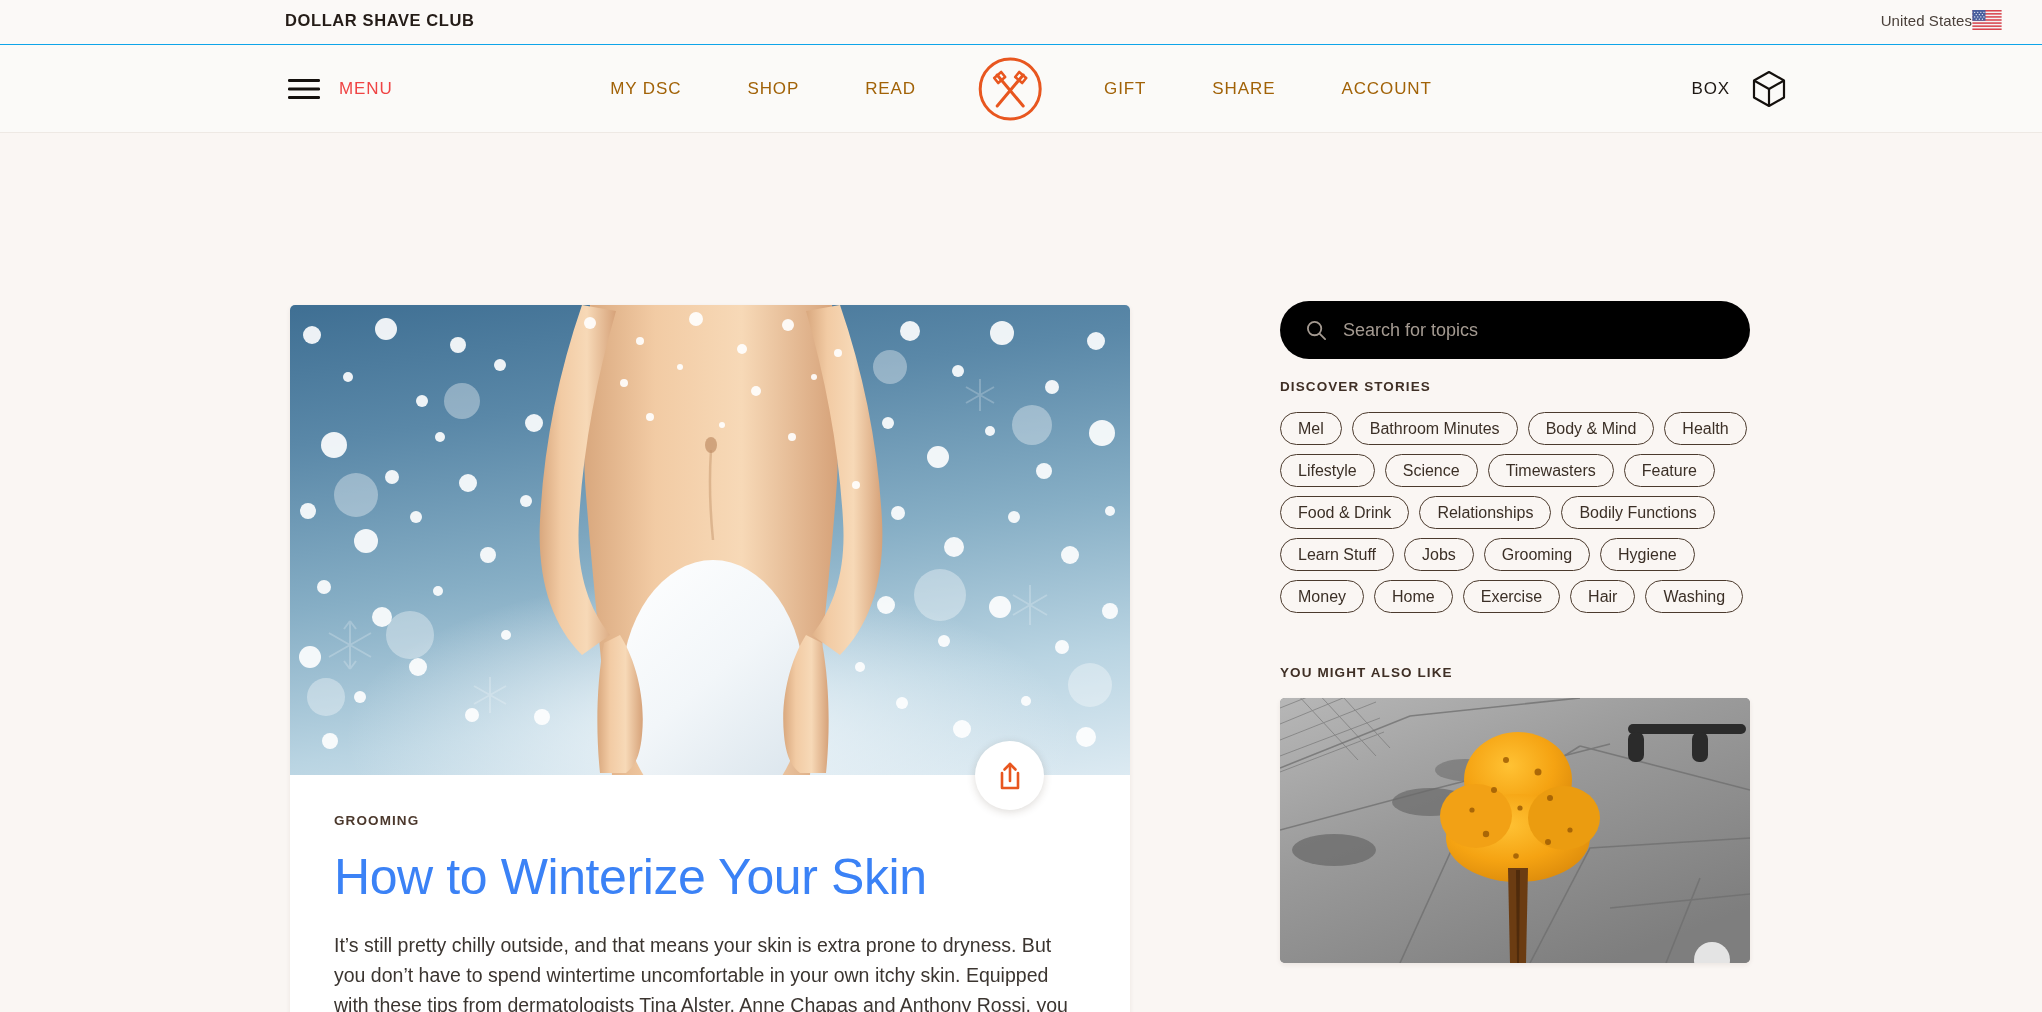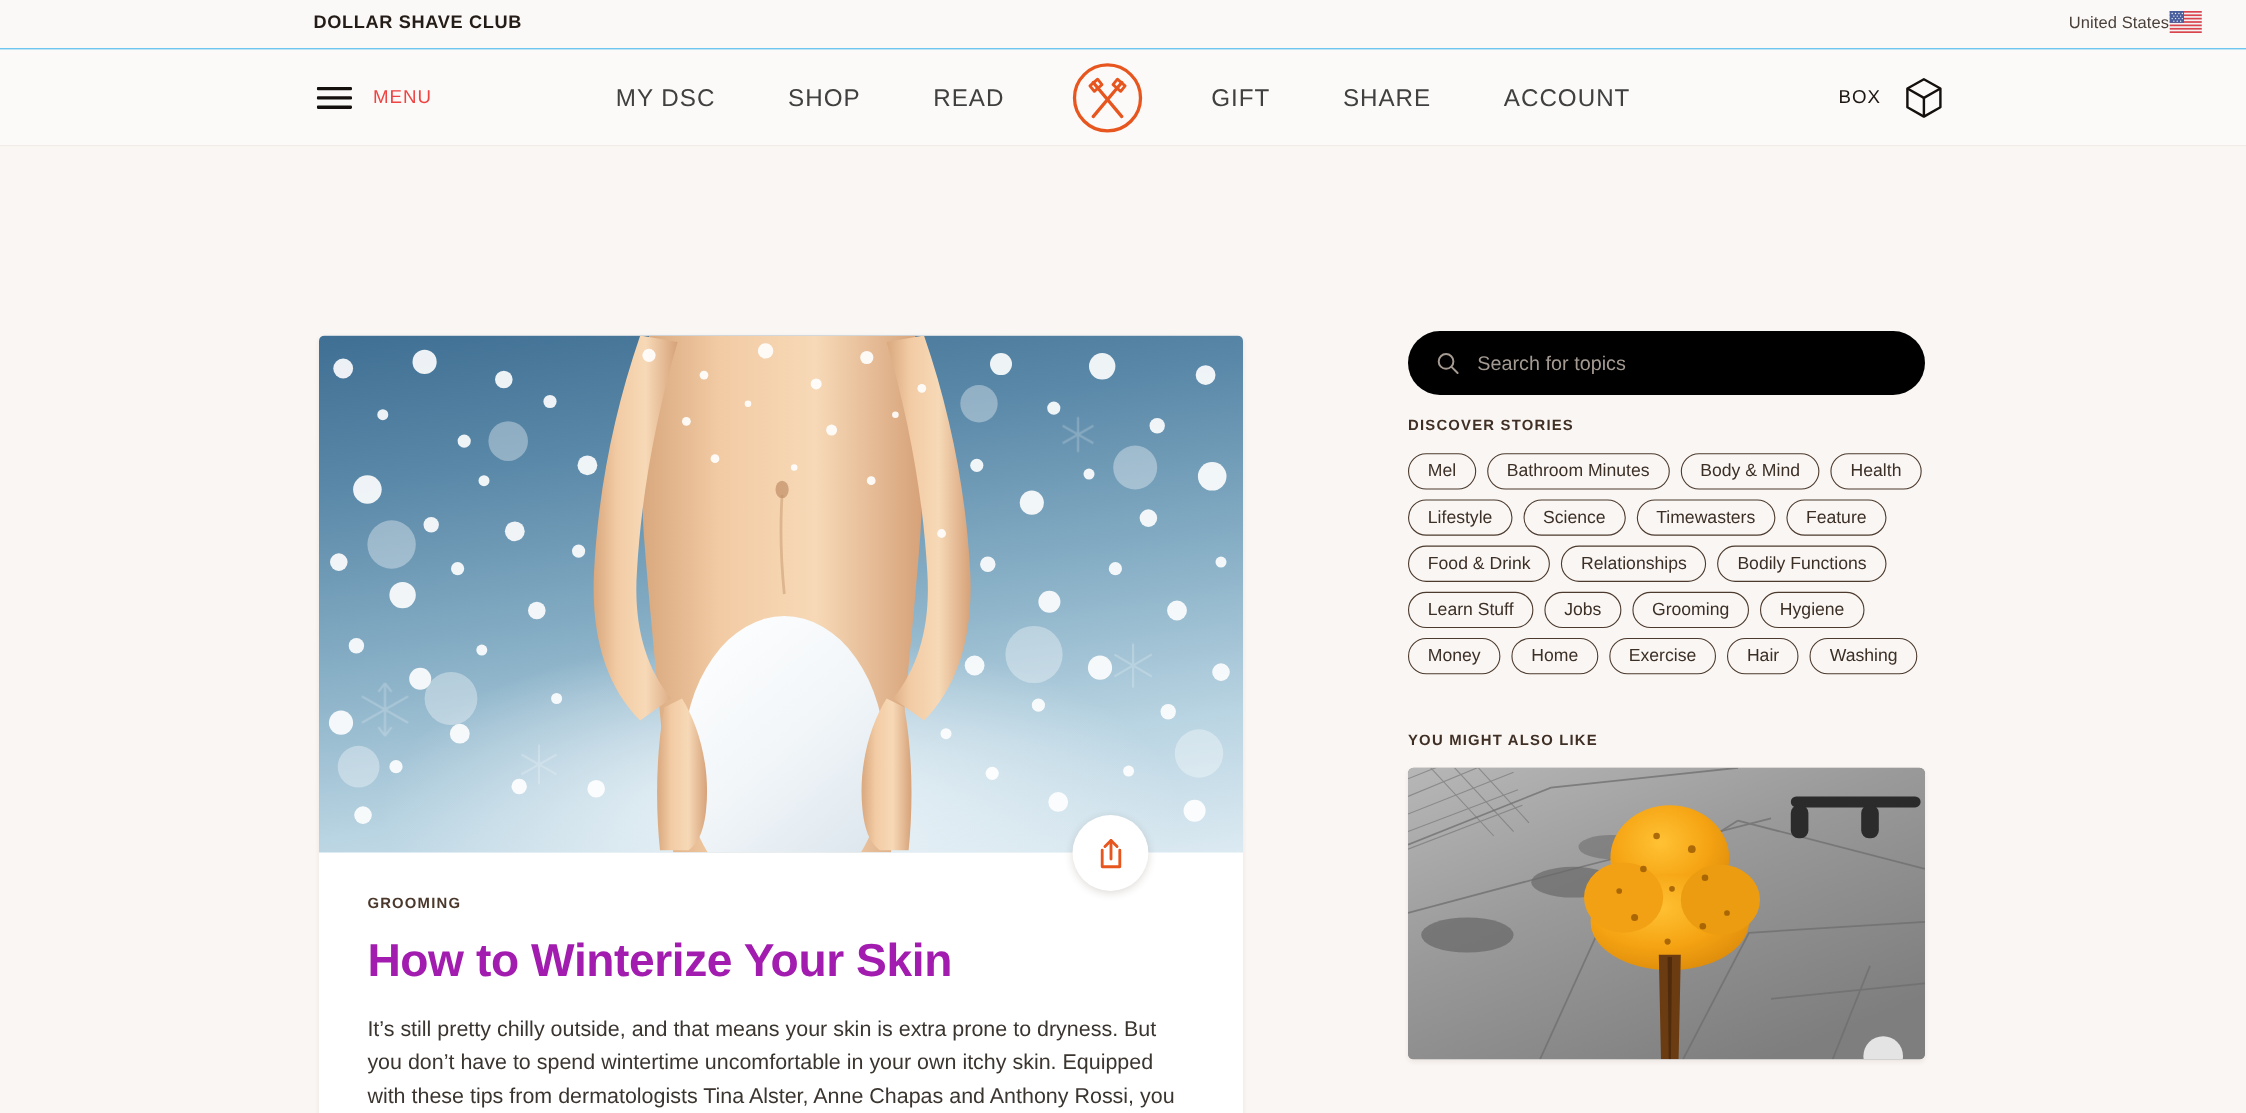--- a/index.html
+++ b/index.html
@@ -81,40 +81,40 @@
   .nav-links {
     position: absolute;
     left: 50%;
     top: 50%;
     transform: translate(-50%, -50%);
     display: flex;
     align-items: center;
     gap: 0;
   }
   .nav-link {
-    font-size: 22px;
+    font-size: 17px;
     letter-spacing: 0.9px;
-    color: #404040;
+    color: #a16207;
     text-decoration: none;
     cursor: pointer;
     white-space: nowrap;
     padding: 0 33px;
   }
   .logo-mark {
     width: 66px;
     height: 66px;
     margin: 0 28px;
     display: block;
     cursor: pointer;
     flex-shrink: 0;
   }
 
   .box-group {
     position: absolute;
-    right: 276px;
+    right: 256px;
     top: 50%;
     transform: translateY(-50%);
     display: flex;
     align-items: center;
     gap: 22px;
     cursor: pointer;
     text-align: right;
   }
   .box-label {
     font-size: 17px;
@@ -175,24 +175,24 @@
 
   .card-body { padding: 38px 44px 0 44px; }
   .kicker {
     font-size: 13.5px;
     font-weight: 700;
     letter-spacing: 1.1px;
     color: #4b382c;
     margin-bottom: 23px;
   }
   .headline {
-    font-size: 42px;
-    font-weight: 700;
+    font-size: 50px;
+    font-weight: 400;
     letter-spacing: -0.4px;
-    color: #a21caf;
+    color: #3b82f6;
     line-height: 1.05;
     margin-bottom: 26px;
     font-family: "Liberation Sans", sans-serif;
   }
   .dek {
     font-size: 19.5px;
     line-height: 1.55;
     color: #3b3530;
     max-width: 760px;
     margin-bottom: 46px;

